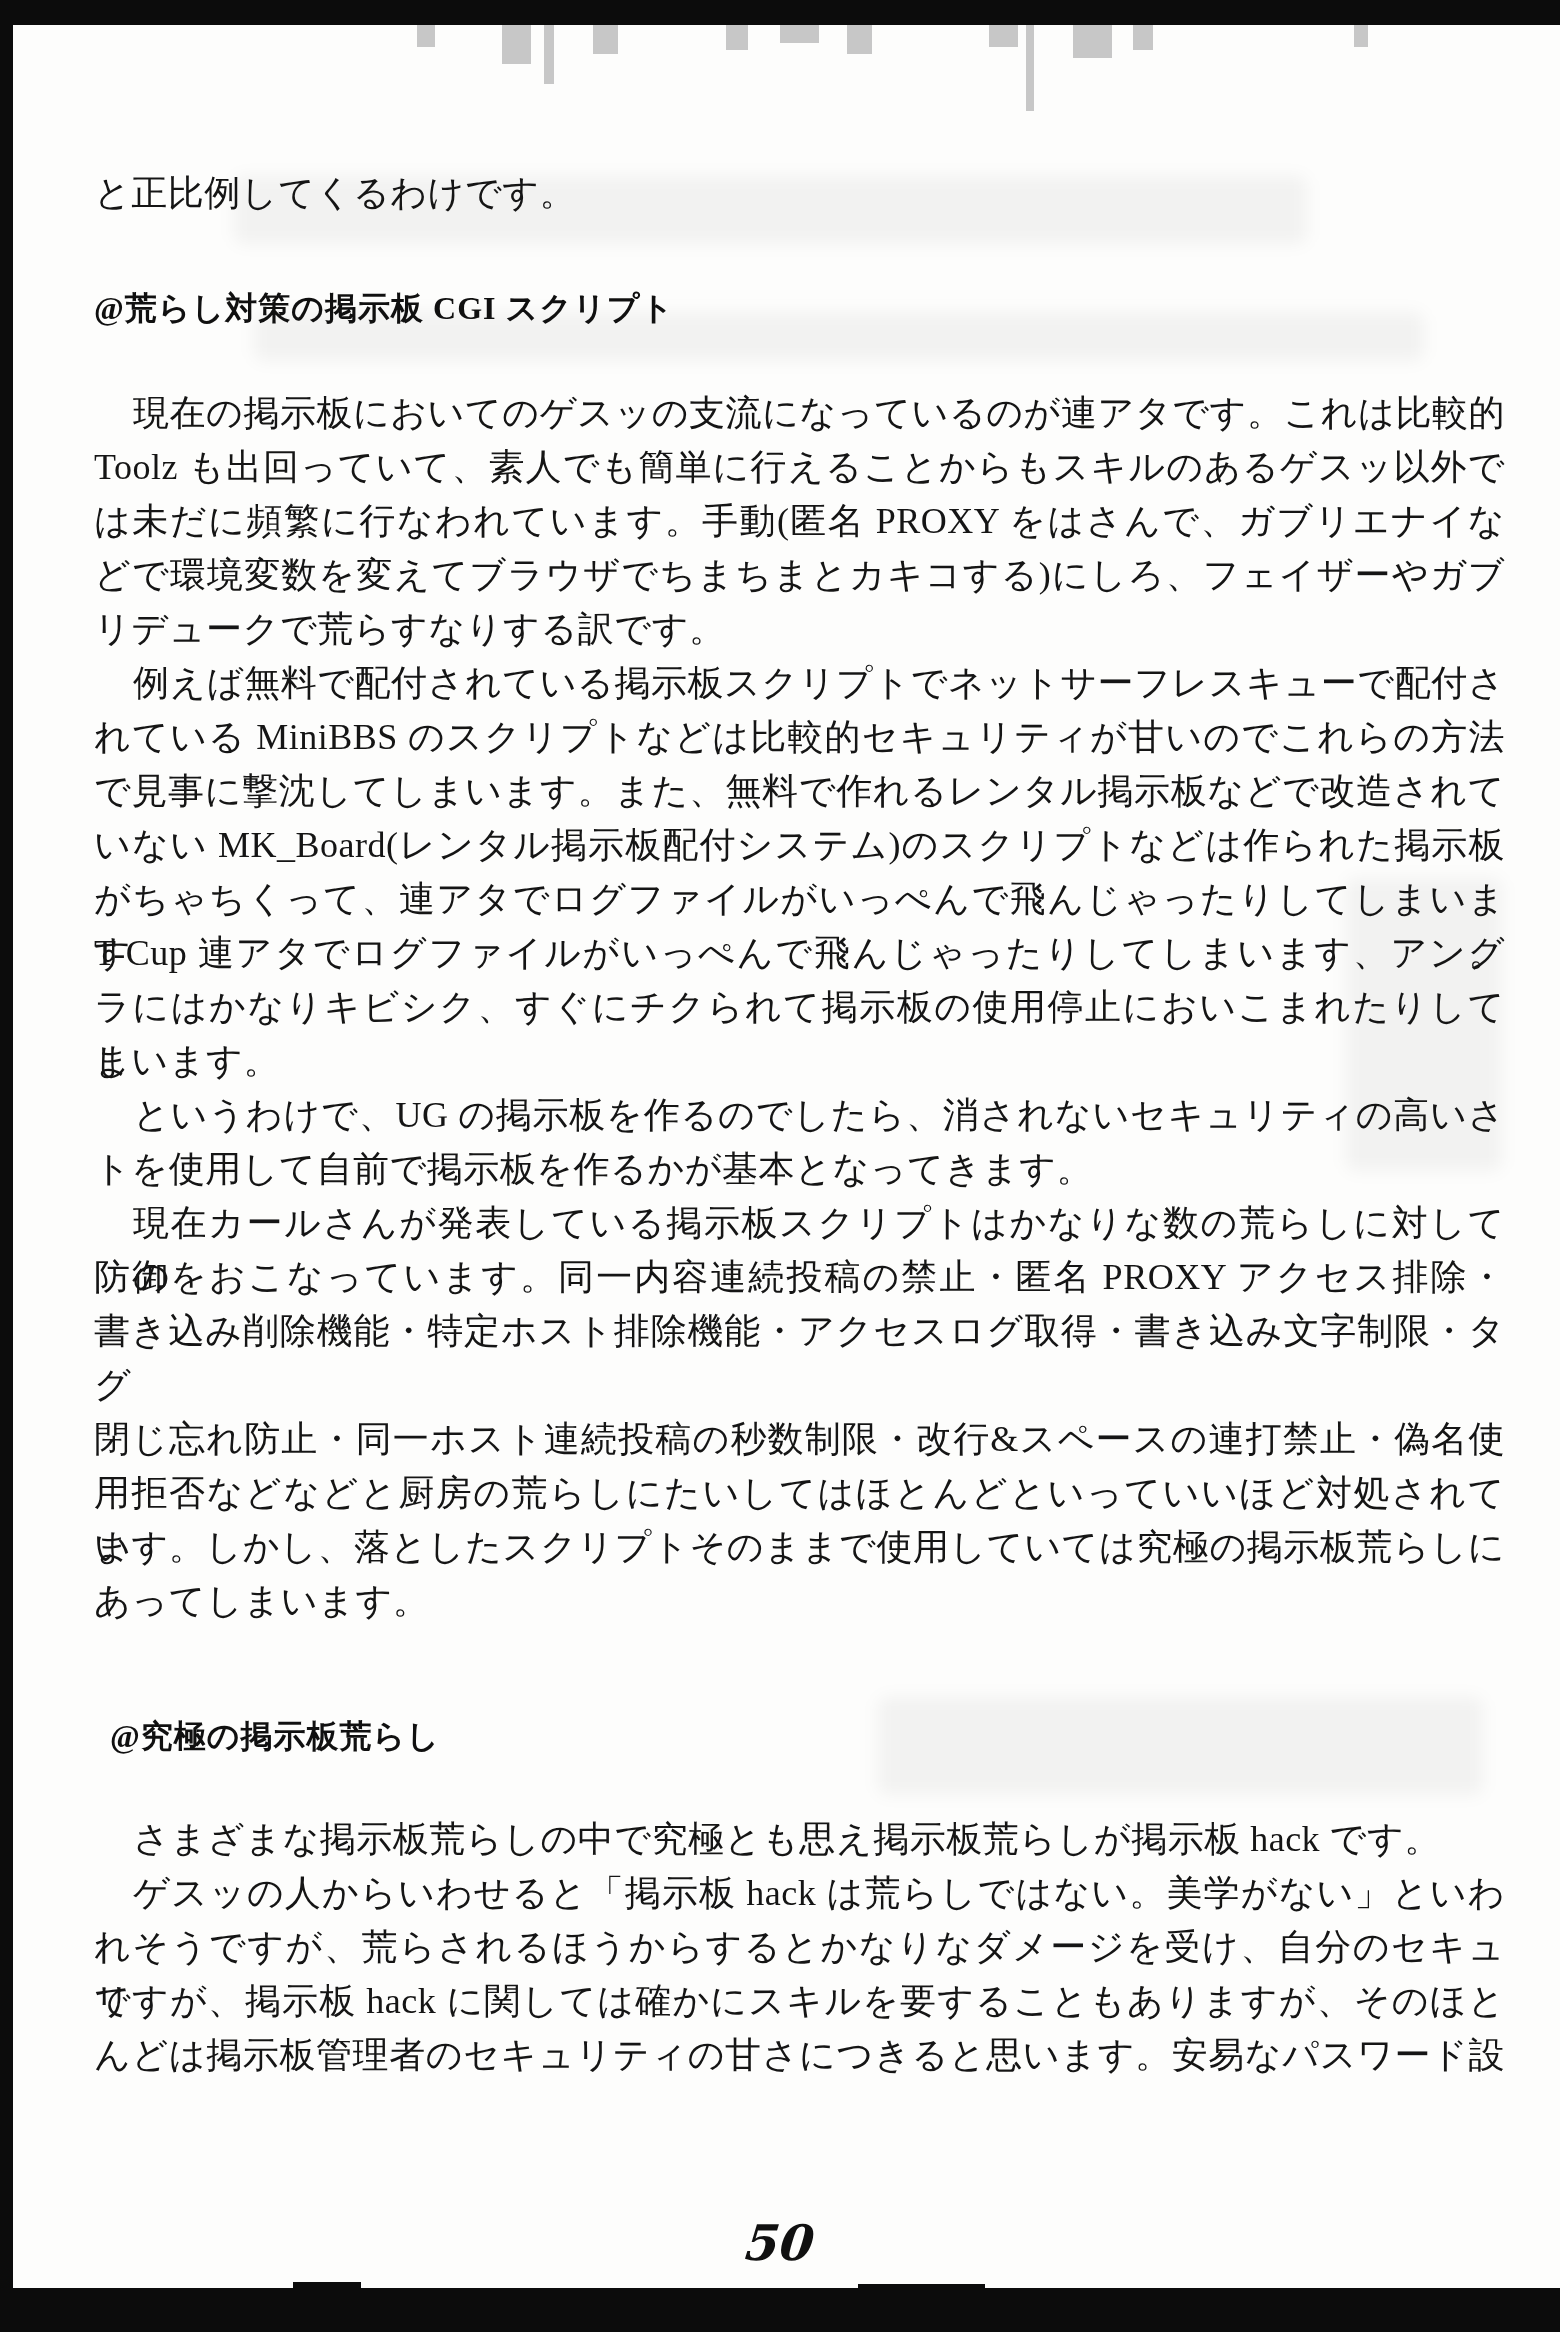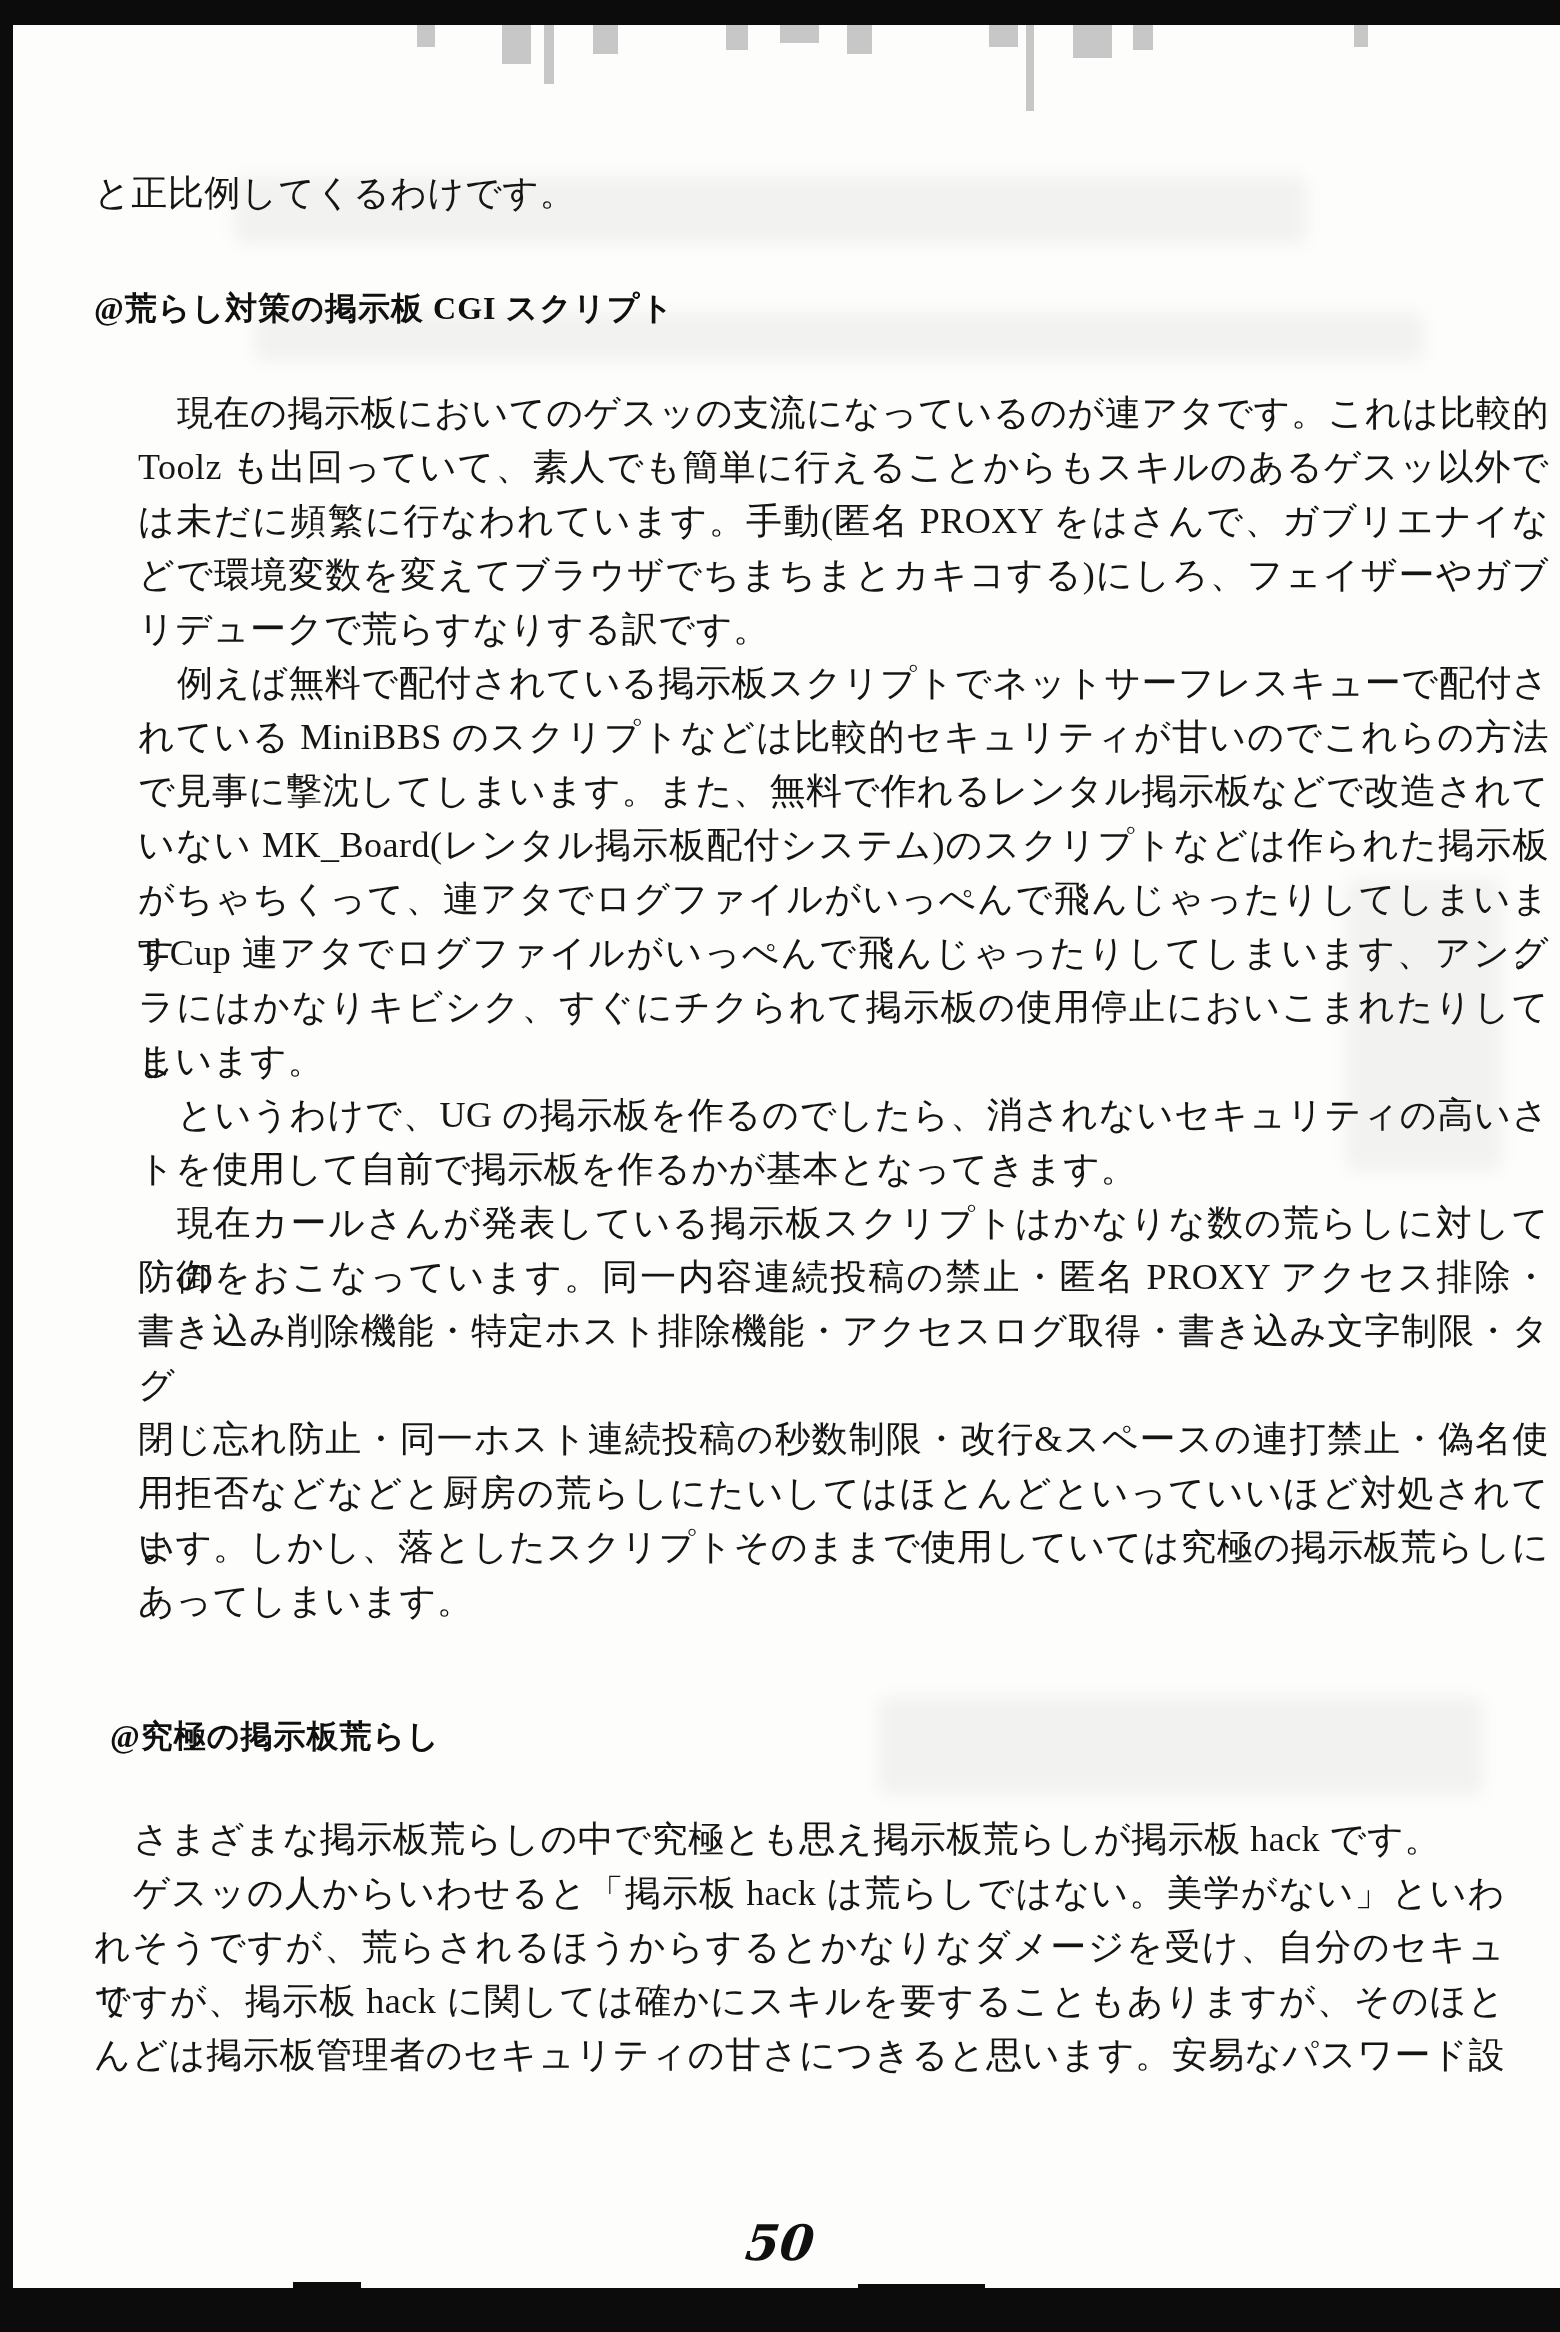--- a/index.html
+++ b/index.html
@@ -63,21 +63,21 @@
 <div class="ghost" style="left:254px;top:312px;width:1170px;height:49px;"></div>
 <div class="ghost" style="left:878px;top:1697px;width:605px;height:98px;"></div>
 <div class="ghost" style="left:1346px;top:878px;width:156px;height:293px;"></div>
 
 <div class="col" style="top:166px;">
   <div class="textline">と正比例してくるわけです。</div>
 </div>
 
 <div class="heading" style="top:281px;">@荒らし対策の掲示板 CGI スクリプト</div>
 
-<div class="col" style="top:386px;margin-left:44px;">
+<div class="col" style="top:386px;">
   <div class="textline j ind">現在の掲示板においてのゲスッの支流になっているのが連アタです。これは比較的</div>
   <div class="textline j">Toolz も出回っていて、素人でも簡単に行えることからもスキルのあるゲスッ以外で</div>
   <div class="textline j">は未だに頻繁に行なわれています。手動(匿名 PROXY をはさんで、ガブリエナイな</div>
   <div class="textline j">どで環境変数を変えてブラウザでちまちまとカキコする)にしろ、フェイザーやガブ</div>
   <div class="textline">リデュークで荒らすなりする訳です。</div>
   <div class="textline j ind">例えば無料で配付されている掲示板スクリプトでネットサーフレスキューで配付さ</div>
   <div class="textline j">れている MiniBBS のスクリプトなどは比較的セキュリティが甘いのでこれらの方法</div>
   <div class="textline j">で見事に撃沈してしまいます。また、無料で作れるレンタル掲示板などで改造されて</div>
   <div class="textline j">いない MK_Board(レンタル掲示板配付システム)のスクリプトなどは作られた掲示板</div>
   <div class="textline j">がちゃちくって、連アタでログファイルがいっぺんで飛んじゃったりしてしまいます。</div>

